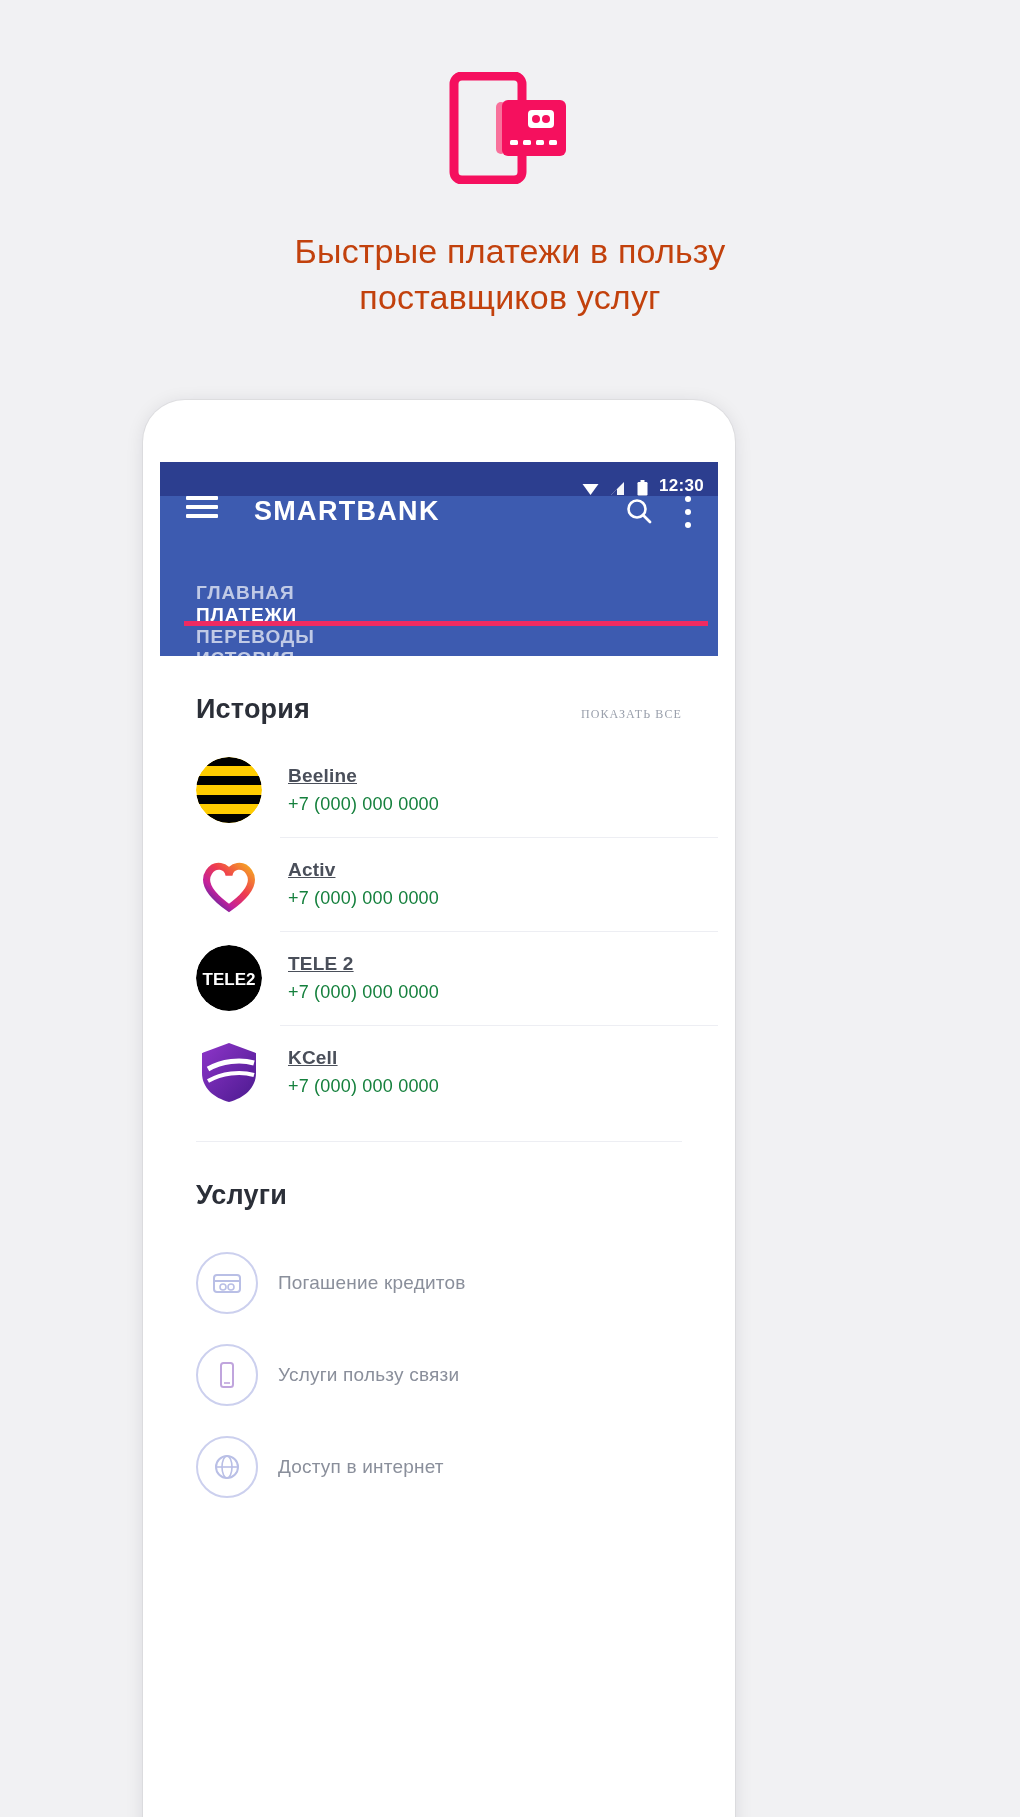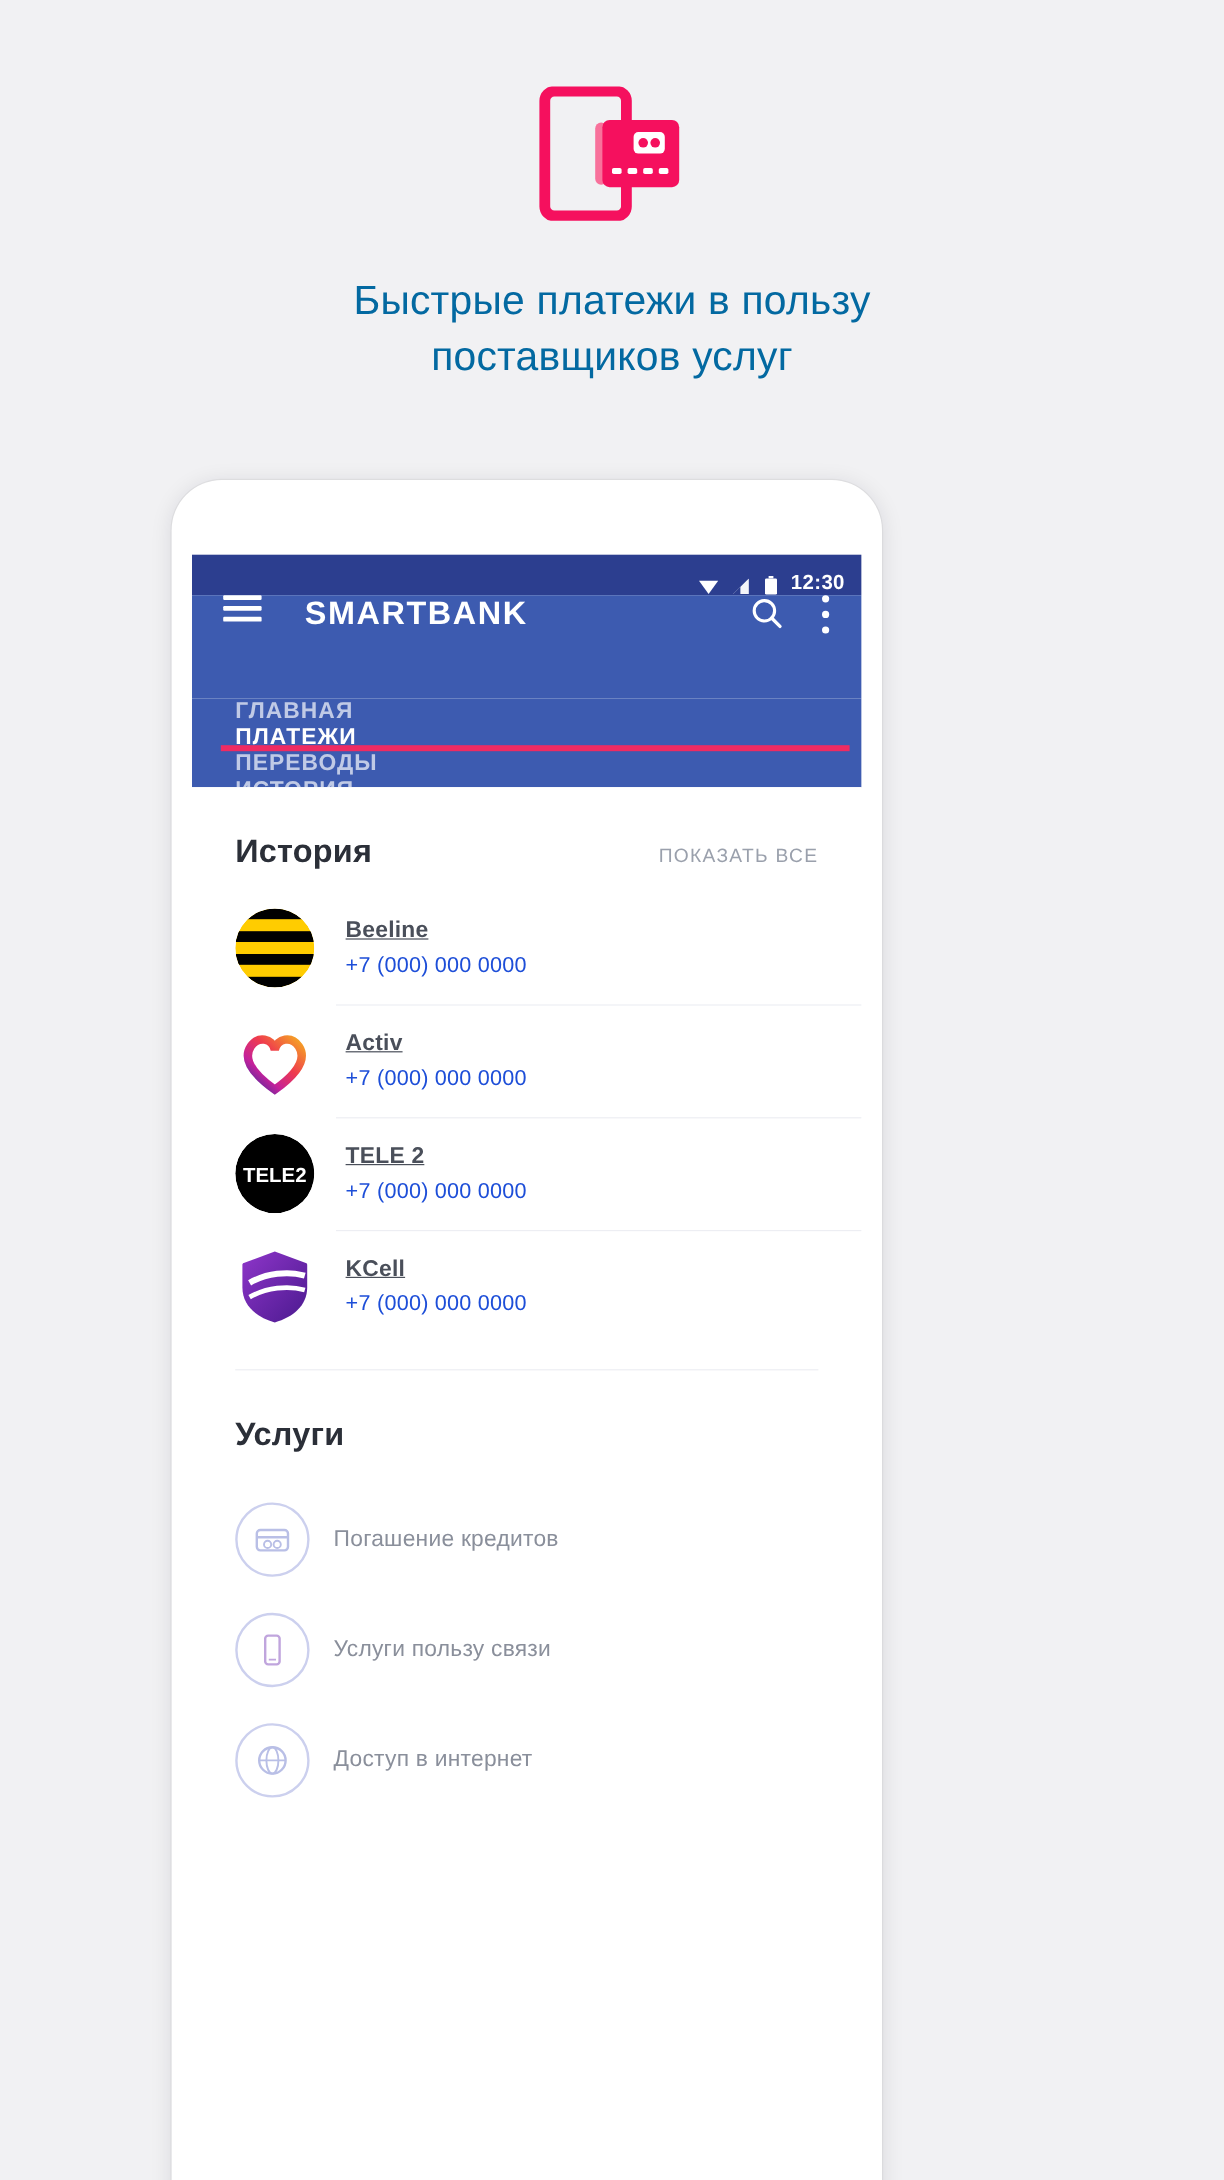--- a/index.html
+++ b/index.html
@@ -24,21 +24,21 @@
     width: 124px; height: 112px;
   }
 
   
   .headline {
     position: absolute;
     left: 0; right: 0; top: 228px;
     text-align: center;
     font-size: 34px;
     line-height: 46px;
-    color: #0369a1;
+    color: #c2410c;
     font-weight: 400;
     letter-spacing: 0.2px;
   }
 
   
   .phone {
     position: absolute;
     left: 143px; top: 400px;
     width: 592px; height: 1460px;
     background: #ffffff;
@@ -136,25 +136,26 @@
     justify-content: space-between;
     padding: 38px 36px 18px 36px;
   }
   .section-title {
     font-size: 27px;
     font-weight: 700;
     color: #2b2f38;
     letter-spacing: 0.2px;
   }
   .section-action {
-    font-size: 16px;
+    font-size: 12px;
     font-weight: 400;
     letter-spacing: 1.1px;
     color: #9aa0ac;
     cursor: pointer;
+    font-family: Liberation Serif, serif;
   }
 
   .hist-list { padding: 0 0 0 0; }
   .hist-item {
     display: flex;
     align-items: center;
     padding: 14px 24px 14px 36px;
     position: relative;
     cursor: pointer;
   }
@@ -175,21 +176,21 @@
   .hist-text { margin-left: 26px; }
   .hist-name {
     font-size: 19px;
     font-weight: 700;
     color: #4a4f5a;
     letter-spacing: 0.2px;
     text-decoration: underline;
   }
   .hist-phone {
     font-size: 18px;
-    color: #1d4ed8;
+    color: #15803d;
     margin-top: 7px;
     letter-spacing: 0.2px;
   }
 
   .divider-full { height: 1px; background: #edeef3; margin: 22px 36px 0 36px; }
 
   .svc-list { padding-top: 8px; }
   .svc-item {
     display: flex;
     align-items: center;

